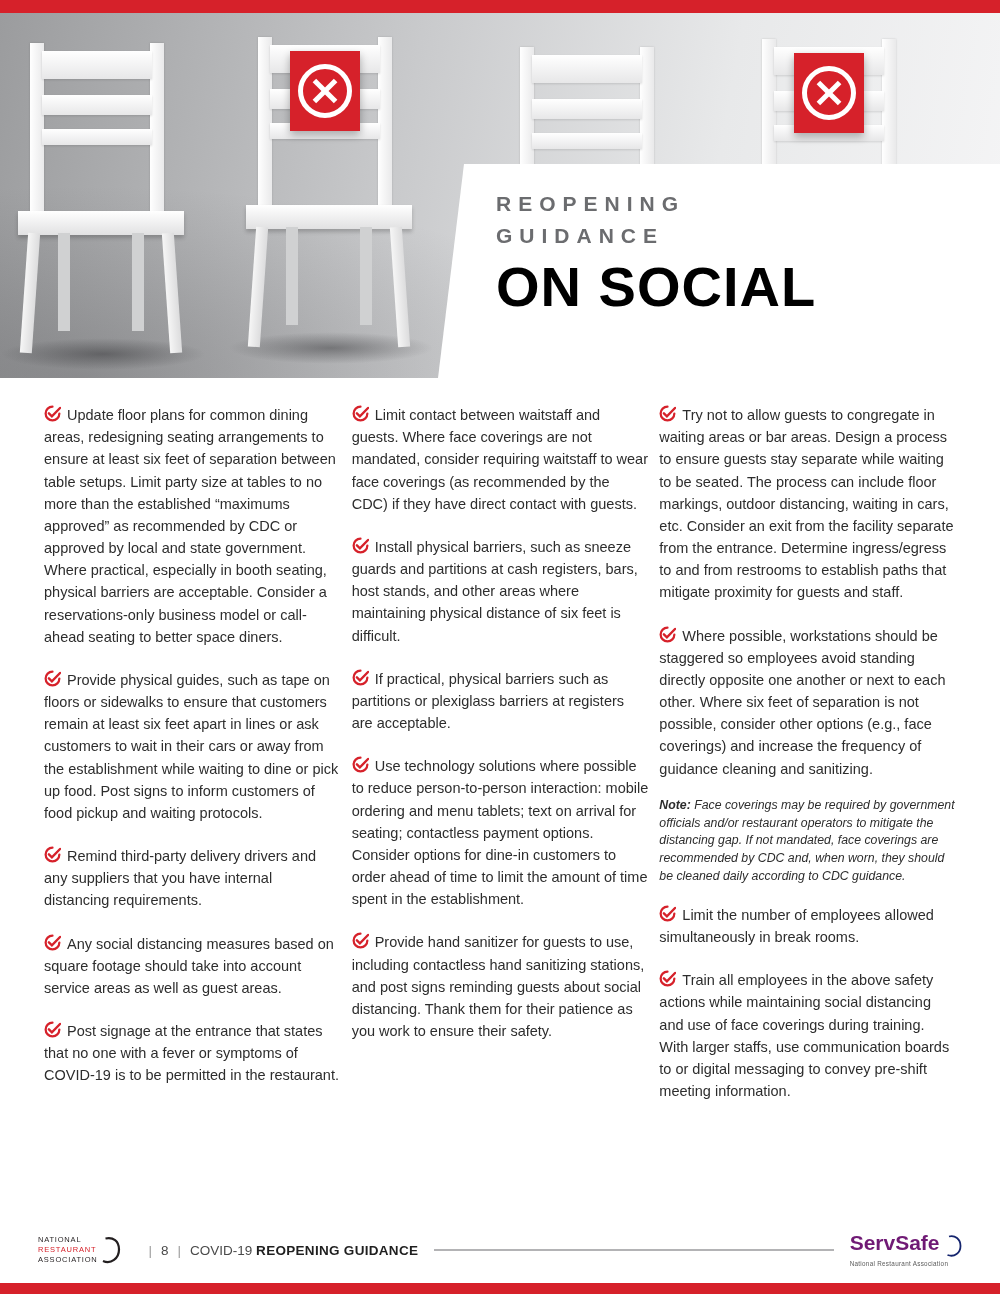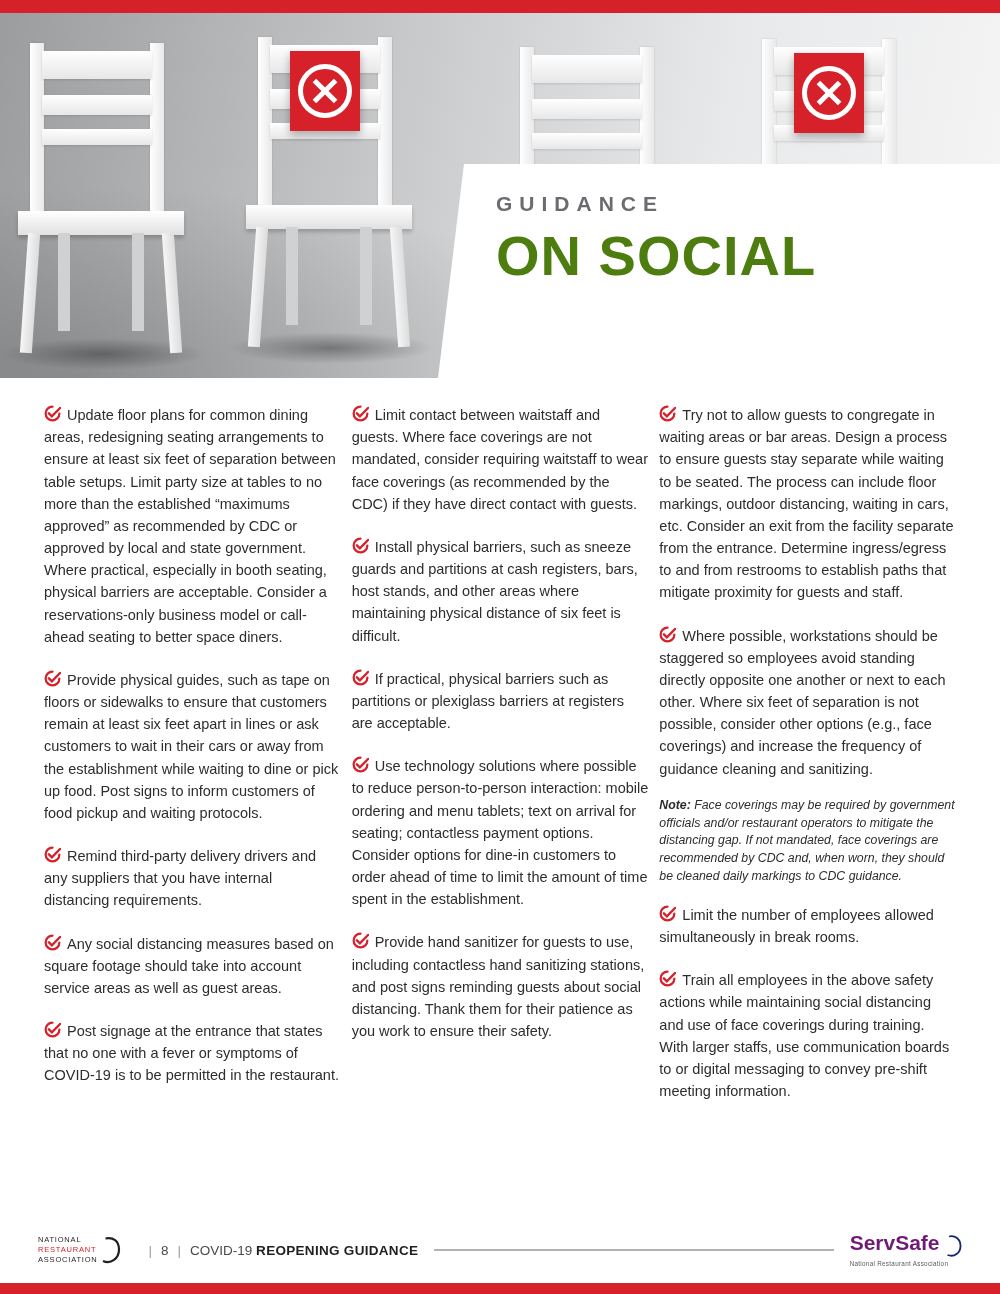--- a/index.html
+++ b/index.html
@@ -40,21 +40,21 @@
     box-shadow:0 4px 8px rgba(0,0,0,.3); }
   .sign-circle { position:absolute; top:13px; left:8px; width:54px; height:54px; border:5px solid #fff; border-radius:50%; }
   .sign-circle::before, .sign-circle::after { content:""; position:absolute; top:50%; left:50%;
     width:30px; height:5px; background:#fff; }
   .sign-circle::before { transform:translate(-50%,-50%) rotate(45deg); }
   .sign-circle::after  { transform:translate(-50%,-50%) rotate(-45deg); }
 
   .hero-overlay { position:absolute; right:0; bottom:0; width:562px; height:214px; background:#ffffff;
     clip-path:polygon(26px 0, 100% 0, 100% 100%, 0 100%); padding:24px 0 0 58px; z-index:5; }
   .eyebrow { font-size:21px; font-weight:700; letter-spacing:7px; color:#6b6c6f; line-height:1.5; }
-  .big-title { margin-top:9px; font-size:56px; font-weight:800; color:#4d7c0f; line-height:0.96; letter-spacing:1px; }
+  .big-title { margin-top:9px; font-size:56px; font-weight:800; color:#000000; line-height:0.96; letter-spacing:1px; }
 
   
   .content { position:absolute; top:404px; left:0; right:0; padding:0 44px;
     display:grid; grid-template-columns:1fr 1fr 1fr; column-gap:11px; }
   .item { font-size:14.5px; line-height:1.53; color:#2d2d2d; margin-bottom:21px; }
   .check { display:inline-block; width:17px; height:17px; margin-right:6px; vertical-align:-2px; }
   .note { font-size:12.3px; font-style:italic; line-height:1.45; color:#2d2d2d; margin:-4px 0 18px 0; }
   .note-label { font-weight:700; }
 
   
@@ -145,20 +145,21 @@
         <div class="leg br"></div>
       <div class="leg fl"></div>
         <div class="leg fr"></div>
       <div class="sign">
         <div class="sign-circle"></div>
       </div>
     </div>
 
     <div class="hero-overlay">
       <div class="eyebrow">
+        <div>REOPENING</div>
         <div>GUIDANCE</div>
       </div>
       <h1 class="big-title">
         <div>ON SOCIAL</div>
       </h1>
     </div>
   </div>
 
   <div class="content">
 
@@ -198,21 +199,21 @@
             </svg></span><span>Provide hand sanitizer for guests to use, including contactless hand sanitizing stations, and post signs reminding guests about social distancing. Thank them for their patience as you work to ensure their safety.</span></p>
     </section>
 
     <section class="col">
       <p class="item"><span class="check"><svg width="17" height="17">
               <use href="#chk-sym"></use>
             </svg></span><span>Try not to allow guests to congregate in waiting areas or bar areas. Design a process to ensure guests stay separate while waiting to be seated. The process can include floor markings, outdoor distancing, waiting in cars, etc. Consider an exit from the facility separate from the entrance. Determine ingress/egress to and from restrooms to establish paths that mitigate proximity for guests and staff.</span></p>
       <p class="item"><span class="check"><svg width="17" height="17">
               <use href="#chk-sym"></use>
             </svg></span><span>Where possible, workstations should be staggered so employees avoid standing directly opposite one another or next to each other. Where six feet of separation is not possible, consider other options (e.g., face coverings) and increase the frequency of guidance cleaning and sanitizing.</span></p>
-      <p class="note"><span class="note-label">Note:</span><span> Face coverings may be required by government officials and/or restaurant operators to mitigate the distancing gap. If not mandated, face coverings are recommended by CDC and, when worn, they should be cleaned daily markings to CDC guidance.</span></p>
+      <p class="note"><span class="note-label">Note:</span><span> Face coverings may be required by government officials and/or restaurant operators to mitigate the distancing gap. If not mandated, face coverings are recommended by CDC and, when worn, they should be cleaned daily according to CDC guidance.</span></p>
       <p class="item"><span class="check"><svg width="17" height="17">
               <use href="#chk-sym"></use>
             </svg></span><span>Limit the number of employees allowed simultaneously in break rooms.</span></p>
       <p class="item"><span class="check"><svg width="17" height="17">
               <use href="#chk-sym"></use>
             </svg></span><span>Train all employees in the above safety actions while maintaining social distancing and use of face coverings during training. With larger staffs, use communication boards to or digital messaging to convey pre-shift meeting information.</span></p>
     </section>
   </div>
 
   <footer class="footer">

